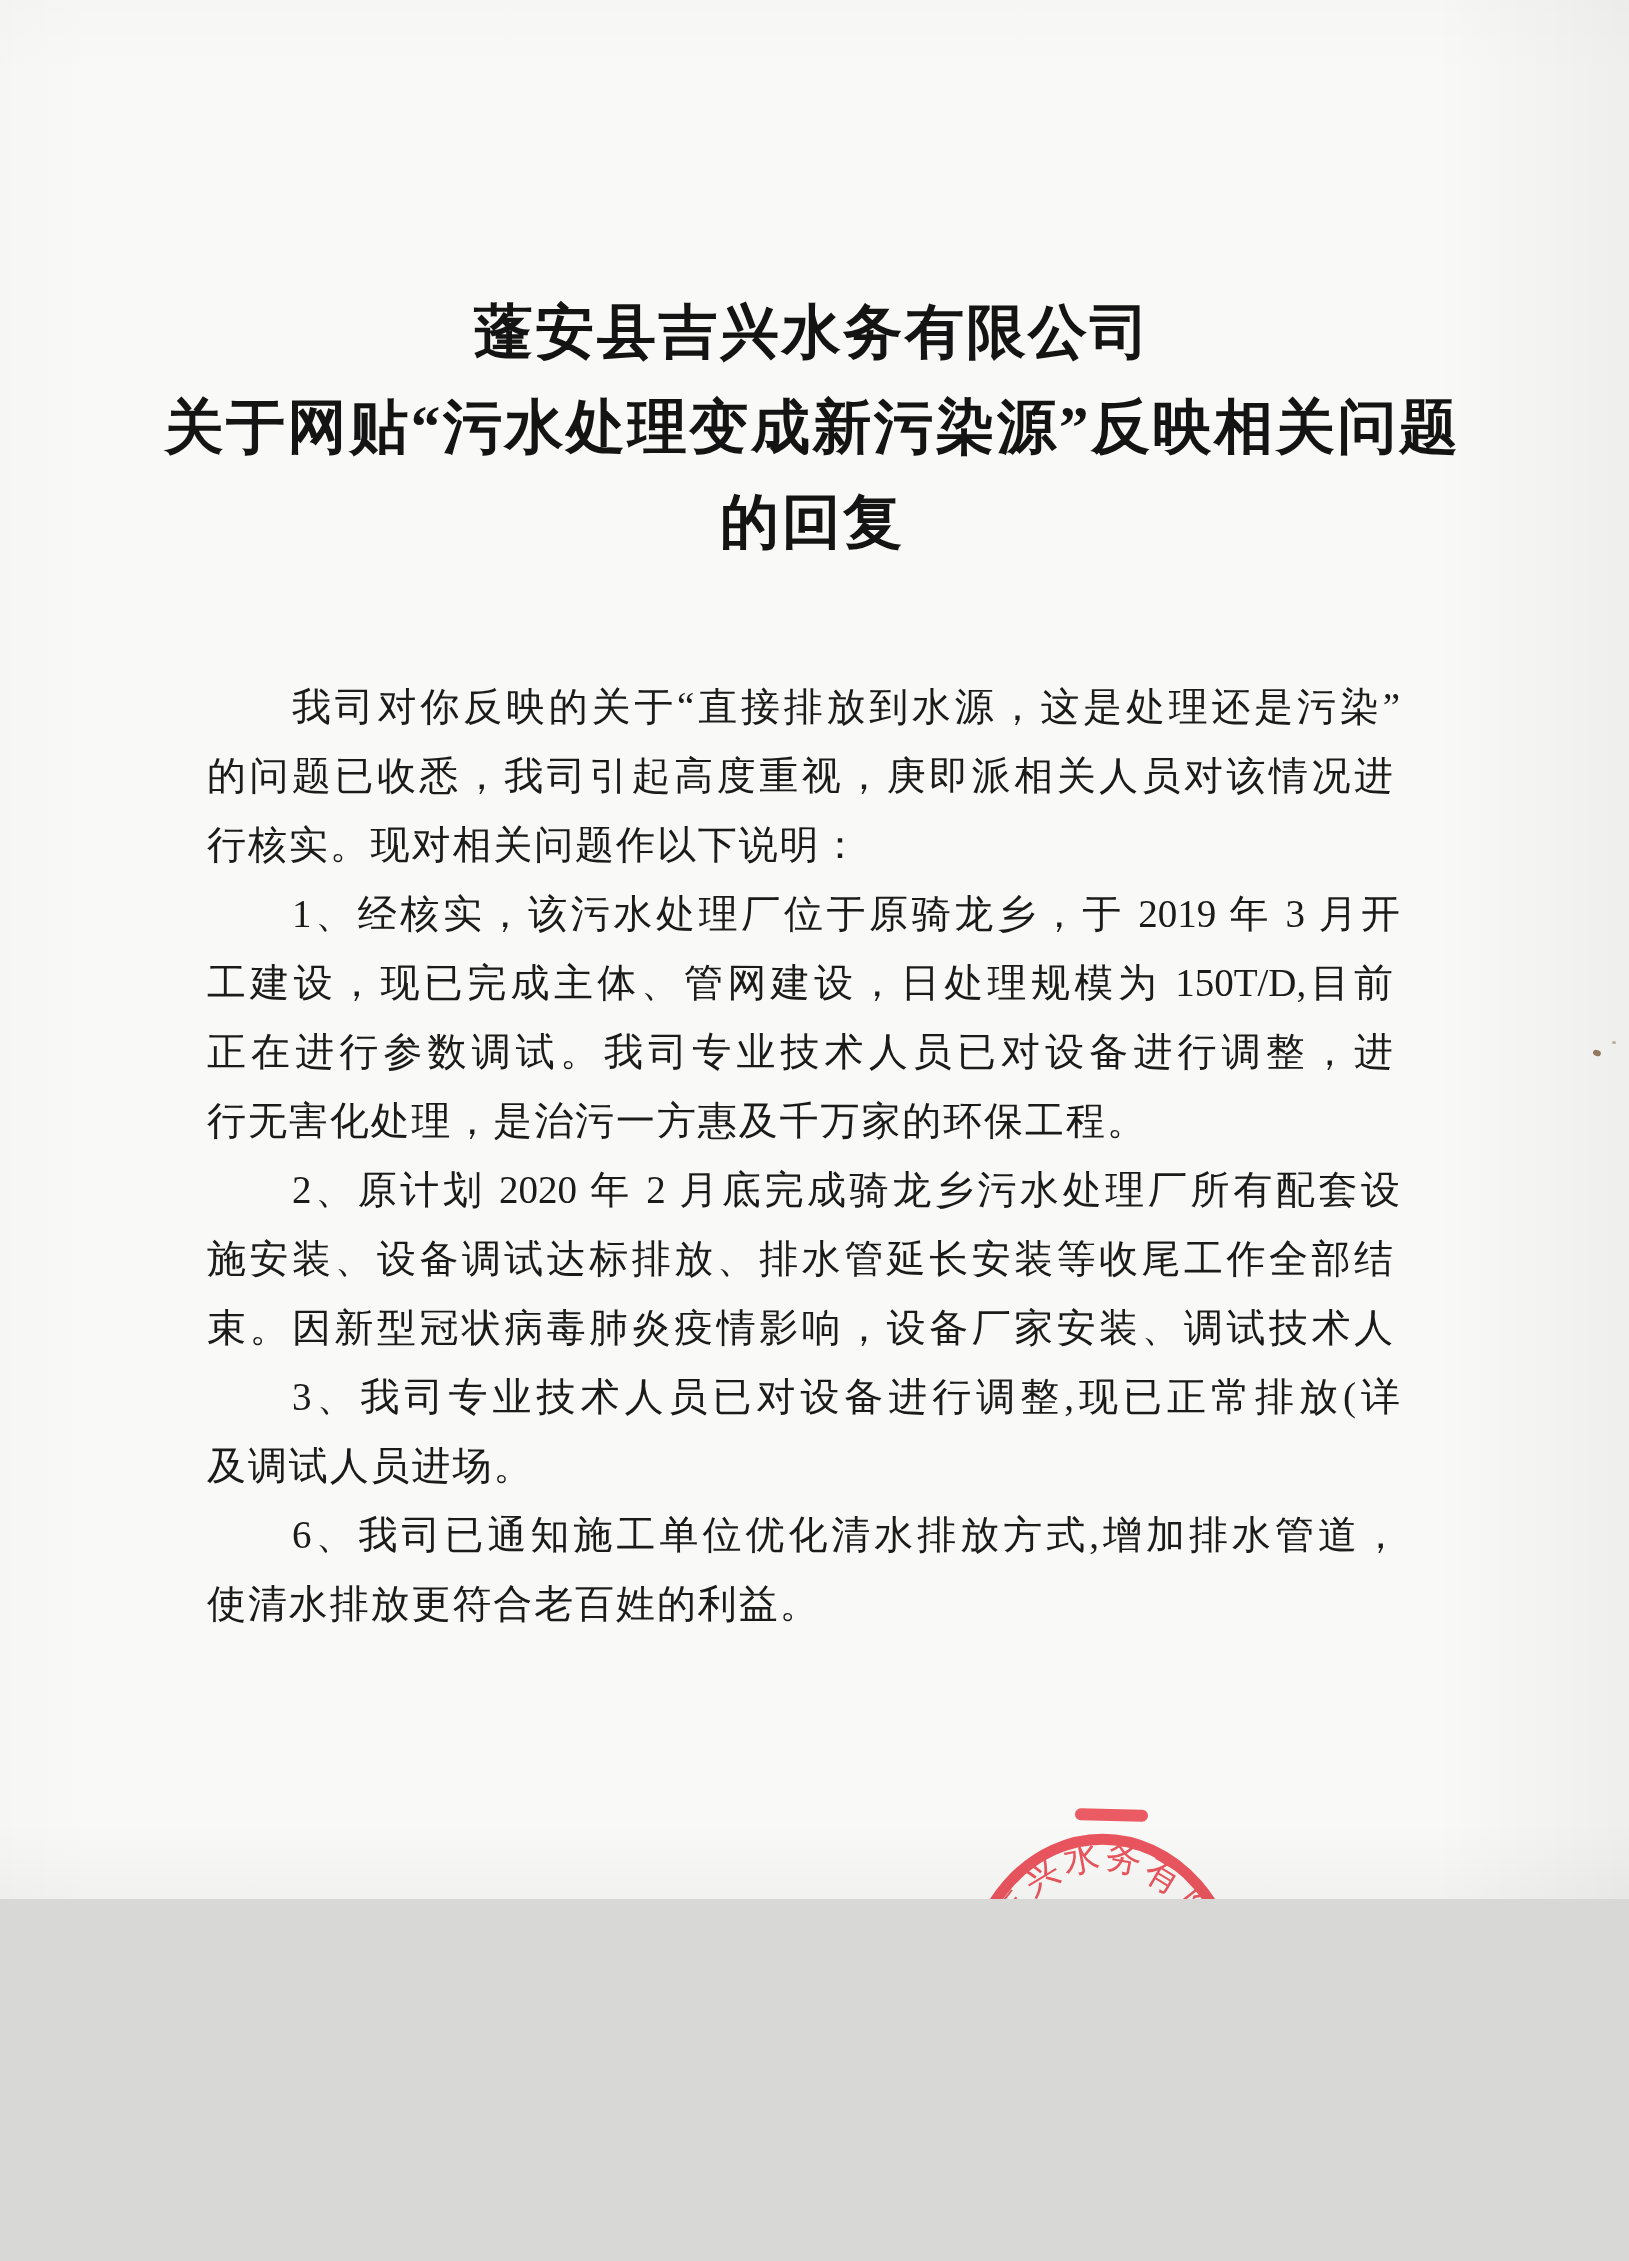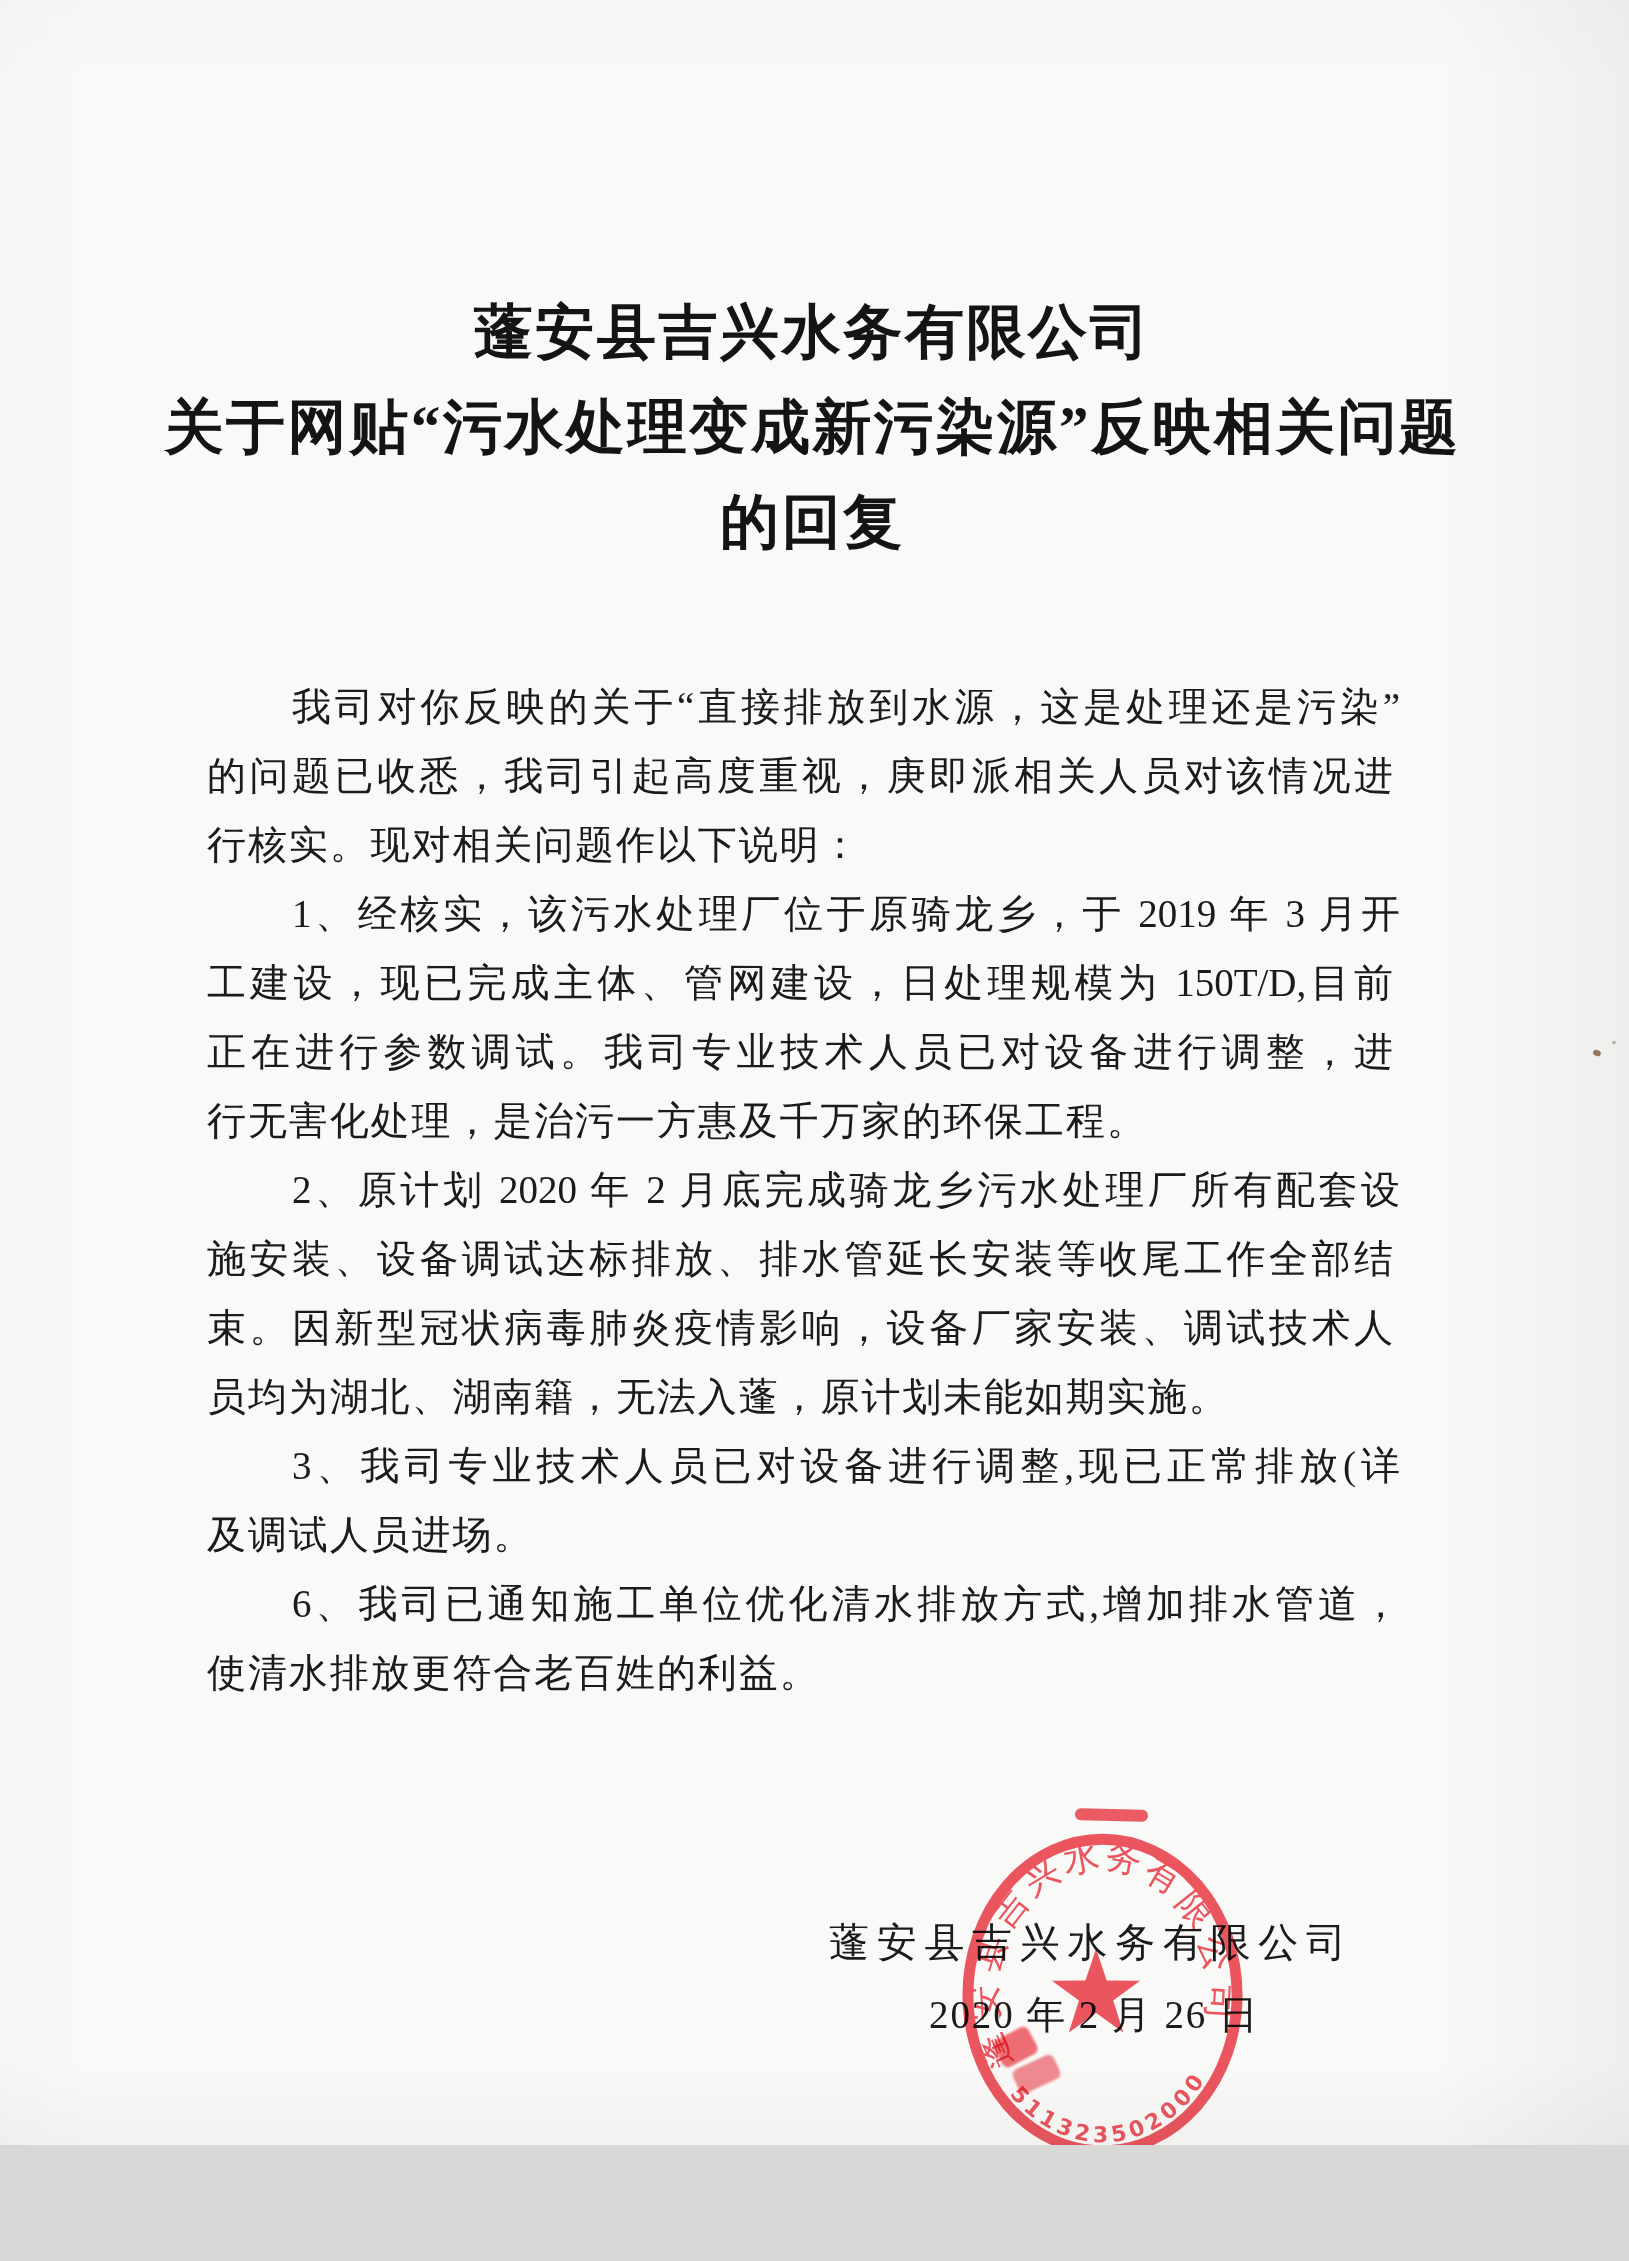--- a/index.html
+++ b/index.html
@@ -1,18 +1,18 @@
 <!DOCTYPE html>
 <html style="font-size:10.3px"><head>
 <meta charset="utf-8">
 <style>
   html,body{margin:0;padding:0;background:#d8d8d6;}
   .page{
     position:relative;
-    width:1630px;height:2145px;
+    width:1630px;height:1899px;
     background:#f9f9f7;
     background-image:linear-gradient(90deg, rgba(0,0,0,0.012) 0%, rgba(0,0,0,0) 6%, rgba(0,0,0,0) 88%, rgba(0,0,0,0.045) 100%),
                      linear-gradient(180deg, rgba(0,0,0,0.01) 0%, rgba(0,0,0,0) 4%, rgba(0,0,0,0) 96%, rgba(0,0,0,0.03) 100%);
     overflow:hidden;
     font-family:"Liberation Serif","DejaVu Serif",serif;
     color:#1b1b1b;
   }
   .title{
     position:absolute;left:0;top:285px;width:1625px;
     text-align:center;font-weight:bold;
@@ -89,21 +89,20 @@
     <div class="bl indent full">我司对你反映的关于“直接排放到水源，这是处理还是污染”</div>
     <div class="bl full">的问题已收悉，我司引起高度重视，庚即派相关人员对该情况进</div>
     <div class="bl">行核实。现对相关问题作以下说明：</div>
     <div class="bl indent full">1、经核实，该污水处理厂位于原骑龙乡，于 2019 年 3 月开</div>
     <div class="bl full">工建设，现已完成主体、管网建设，日处理规模为 150T/D,目前</div>
     <div class="bl full">正在进行参数调试。我司专业技术人员已对设备进行调整，进</div>
     <div class="bl">行无害化处理，是治污一方惠及千万家的环保工程。</div>
     <div class="bl indent full">2、原计划 2020 年 2 月底完成骑龙乡污水处理厂所有配套设</div>
     <div class="bl full">施安装、设备调试达标排放、排水管延长安装等收尾工作全部结</div>
     <div class="bl full">束。因新型冠状病毒肺炎疫情影响，设备厂家安装、调试技术人</div>
-    <div class="bl">员均为湖北、湖南籍，无法入蓬，原计划未能如期实施。</div>
     <div class="bl indent full">3、我司专业技术人员已对设备进行调整,现已正常排放(详</div>
     <div class="bl">及调试人员进场。</div>
     <div class="bl indent full">6、我司已通知施工单位优化清水排放方式,增加排水管道，</div>
     <div class="bl">使清水排放更符合老百姓的利益。</div>
   </div>
 
   <div class="sig-company">蓬安县吉兴水务有限公司</div>
   <div class="sig-date">2020 年 2 月 26 日</div>
 
   <svg class="stamp-svg" width="291" height="334" viewBox="0 0 452 518">

